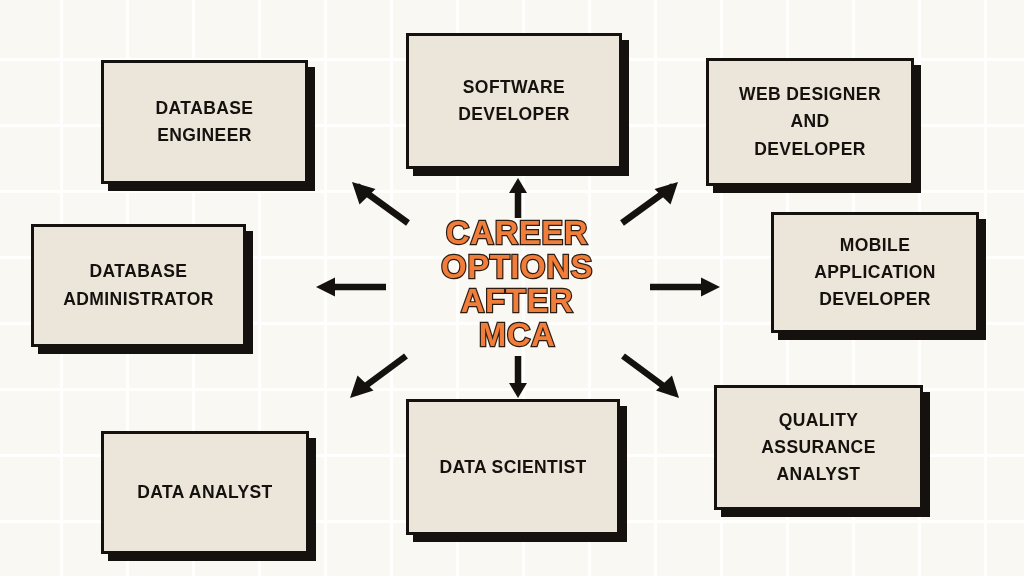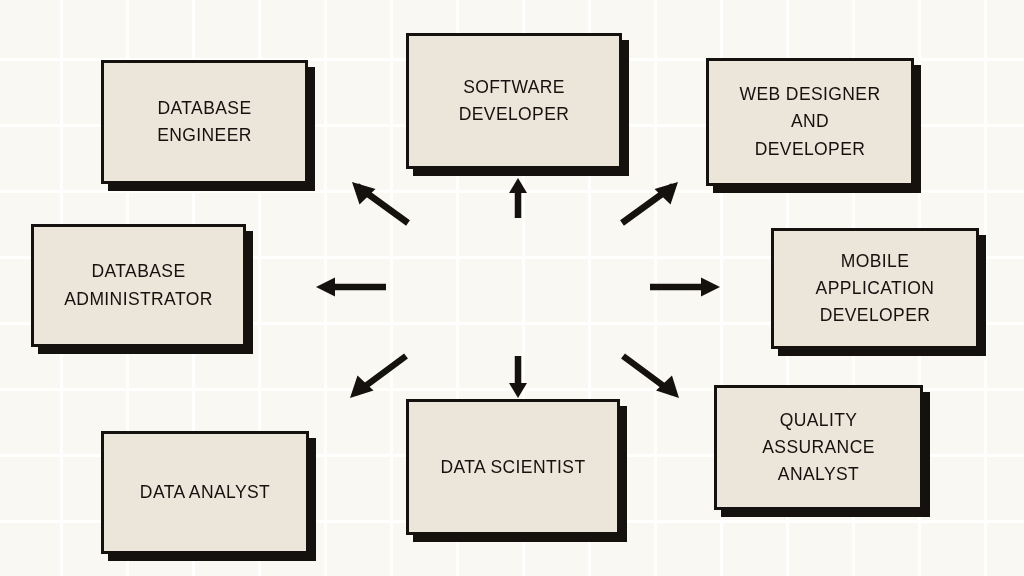--- a/index.html
+++ b/index.html
@@ -34,33 +34,33 @@
     border: 3px solid #14110e;
     box-shadow: 7px 7px 0 0 #14110e;
     display: flex;
     align-items: center;
     justify-content: center;
     text-align: center;
     padding: 6px 10px;
   }
   .node .label {
     color: #14110e;
-    font-weight: normal;
+    font-weight: bold;
     font-size: 17.5px;
     line-height: 1.55;
     letter-spacing: 0.4px;
     white-space: pre-line;
   }
 
   
   #node-db-engineer       { left: 101px; top: 60px;  width: 207px; height: 124px; }
   #node-software-dev      { left: 406px; top: 33px;  width: 216px; height: 136px; }
   #node-web-designer      { left: 706px; top: 58px;  width: 208px; height: 128px; }
   #node-db-admin          { left: 31px;  top: 224px; width: 215px; height: 123px; }
-  #node-mobile-app-dev    { left: 771px; top: 228px; width: 208px; height: 121px; }
+  #node-mobile-app-dev    { left: 771px; top: 212px; width: 208px; height: 121px; }
   #node-data-analyst      { left: 101px; top: 384px; width: 208px; height: 123px; margin-top: 47px; }
   #node-data-scientist    { left: 406px; top: 399px; width: 214px; height: 136px;
                             align-items: flex-start; padding-top: 52px; }
   #node-qa-analyst        { left: 714px; top: 385px; width: 209px; height: 125px; }
 
   
   #center-title {
     position: absolute;
     left: 424px;
     top: 216px;
@@ -123,20 +123,24 @@
   <div class="node" id="node-qa-analyst">
     <span class="label">QUALITY
 ASSURANCE
 ANALYST</span>
   </div>
 
   <div class="node" id="node-data-scientist">
     <span class="label">DATA SCIENTIST</span>
   </div>
 
+  <div id="center-title">CAREER
+OPTIONS
+AFTER
+MCA</div>
 
   <div class="arrow" style="left:350px; top:180px;">
     <svg width="62" height="48" viewBox="0 0 62 48">
       <path d="M7 6 L58 43" stroke="#14110e" stroke-width="6.5" stroke-linecap="butt" fill="none"></path>
       <path d="M2 2 L25.5 9 L9.5 24.5 Z" fill="#14110e"></path>
     </svg>
   </div>
 
   <div class="arrow" style="left:508px; top:178px;">
     <svg width="20" height="42" viewBox="0 0 20 42">

